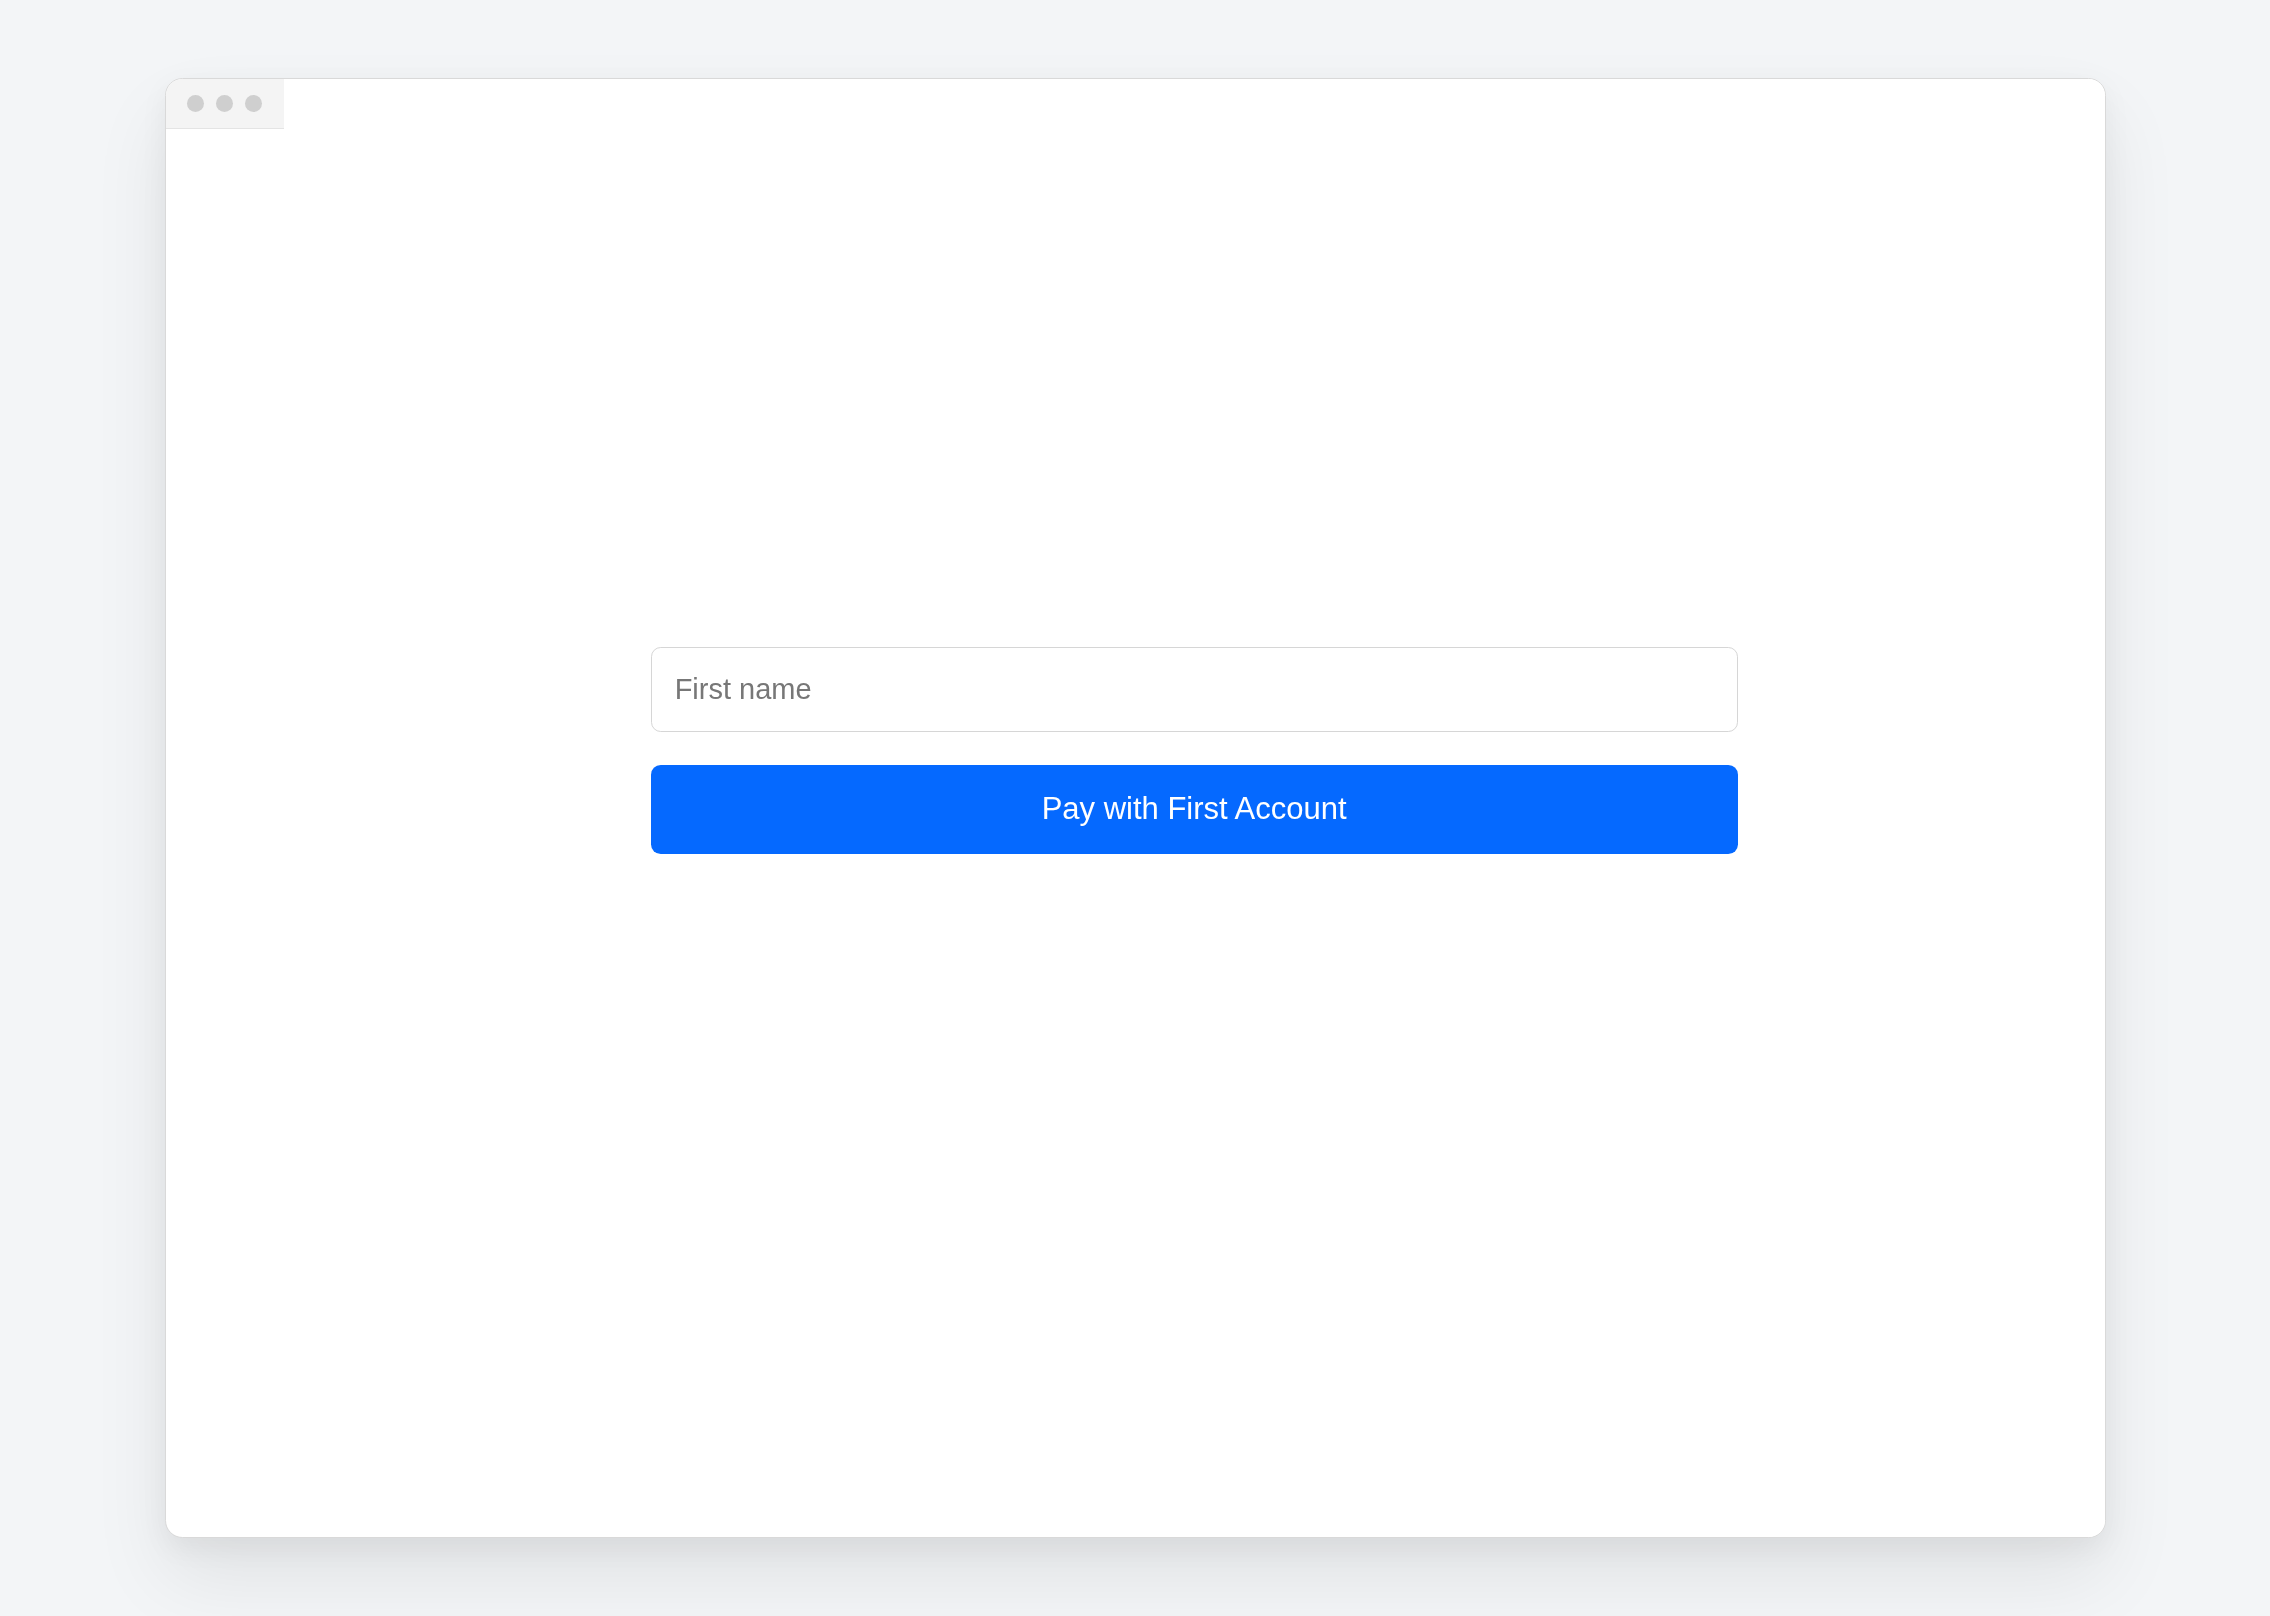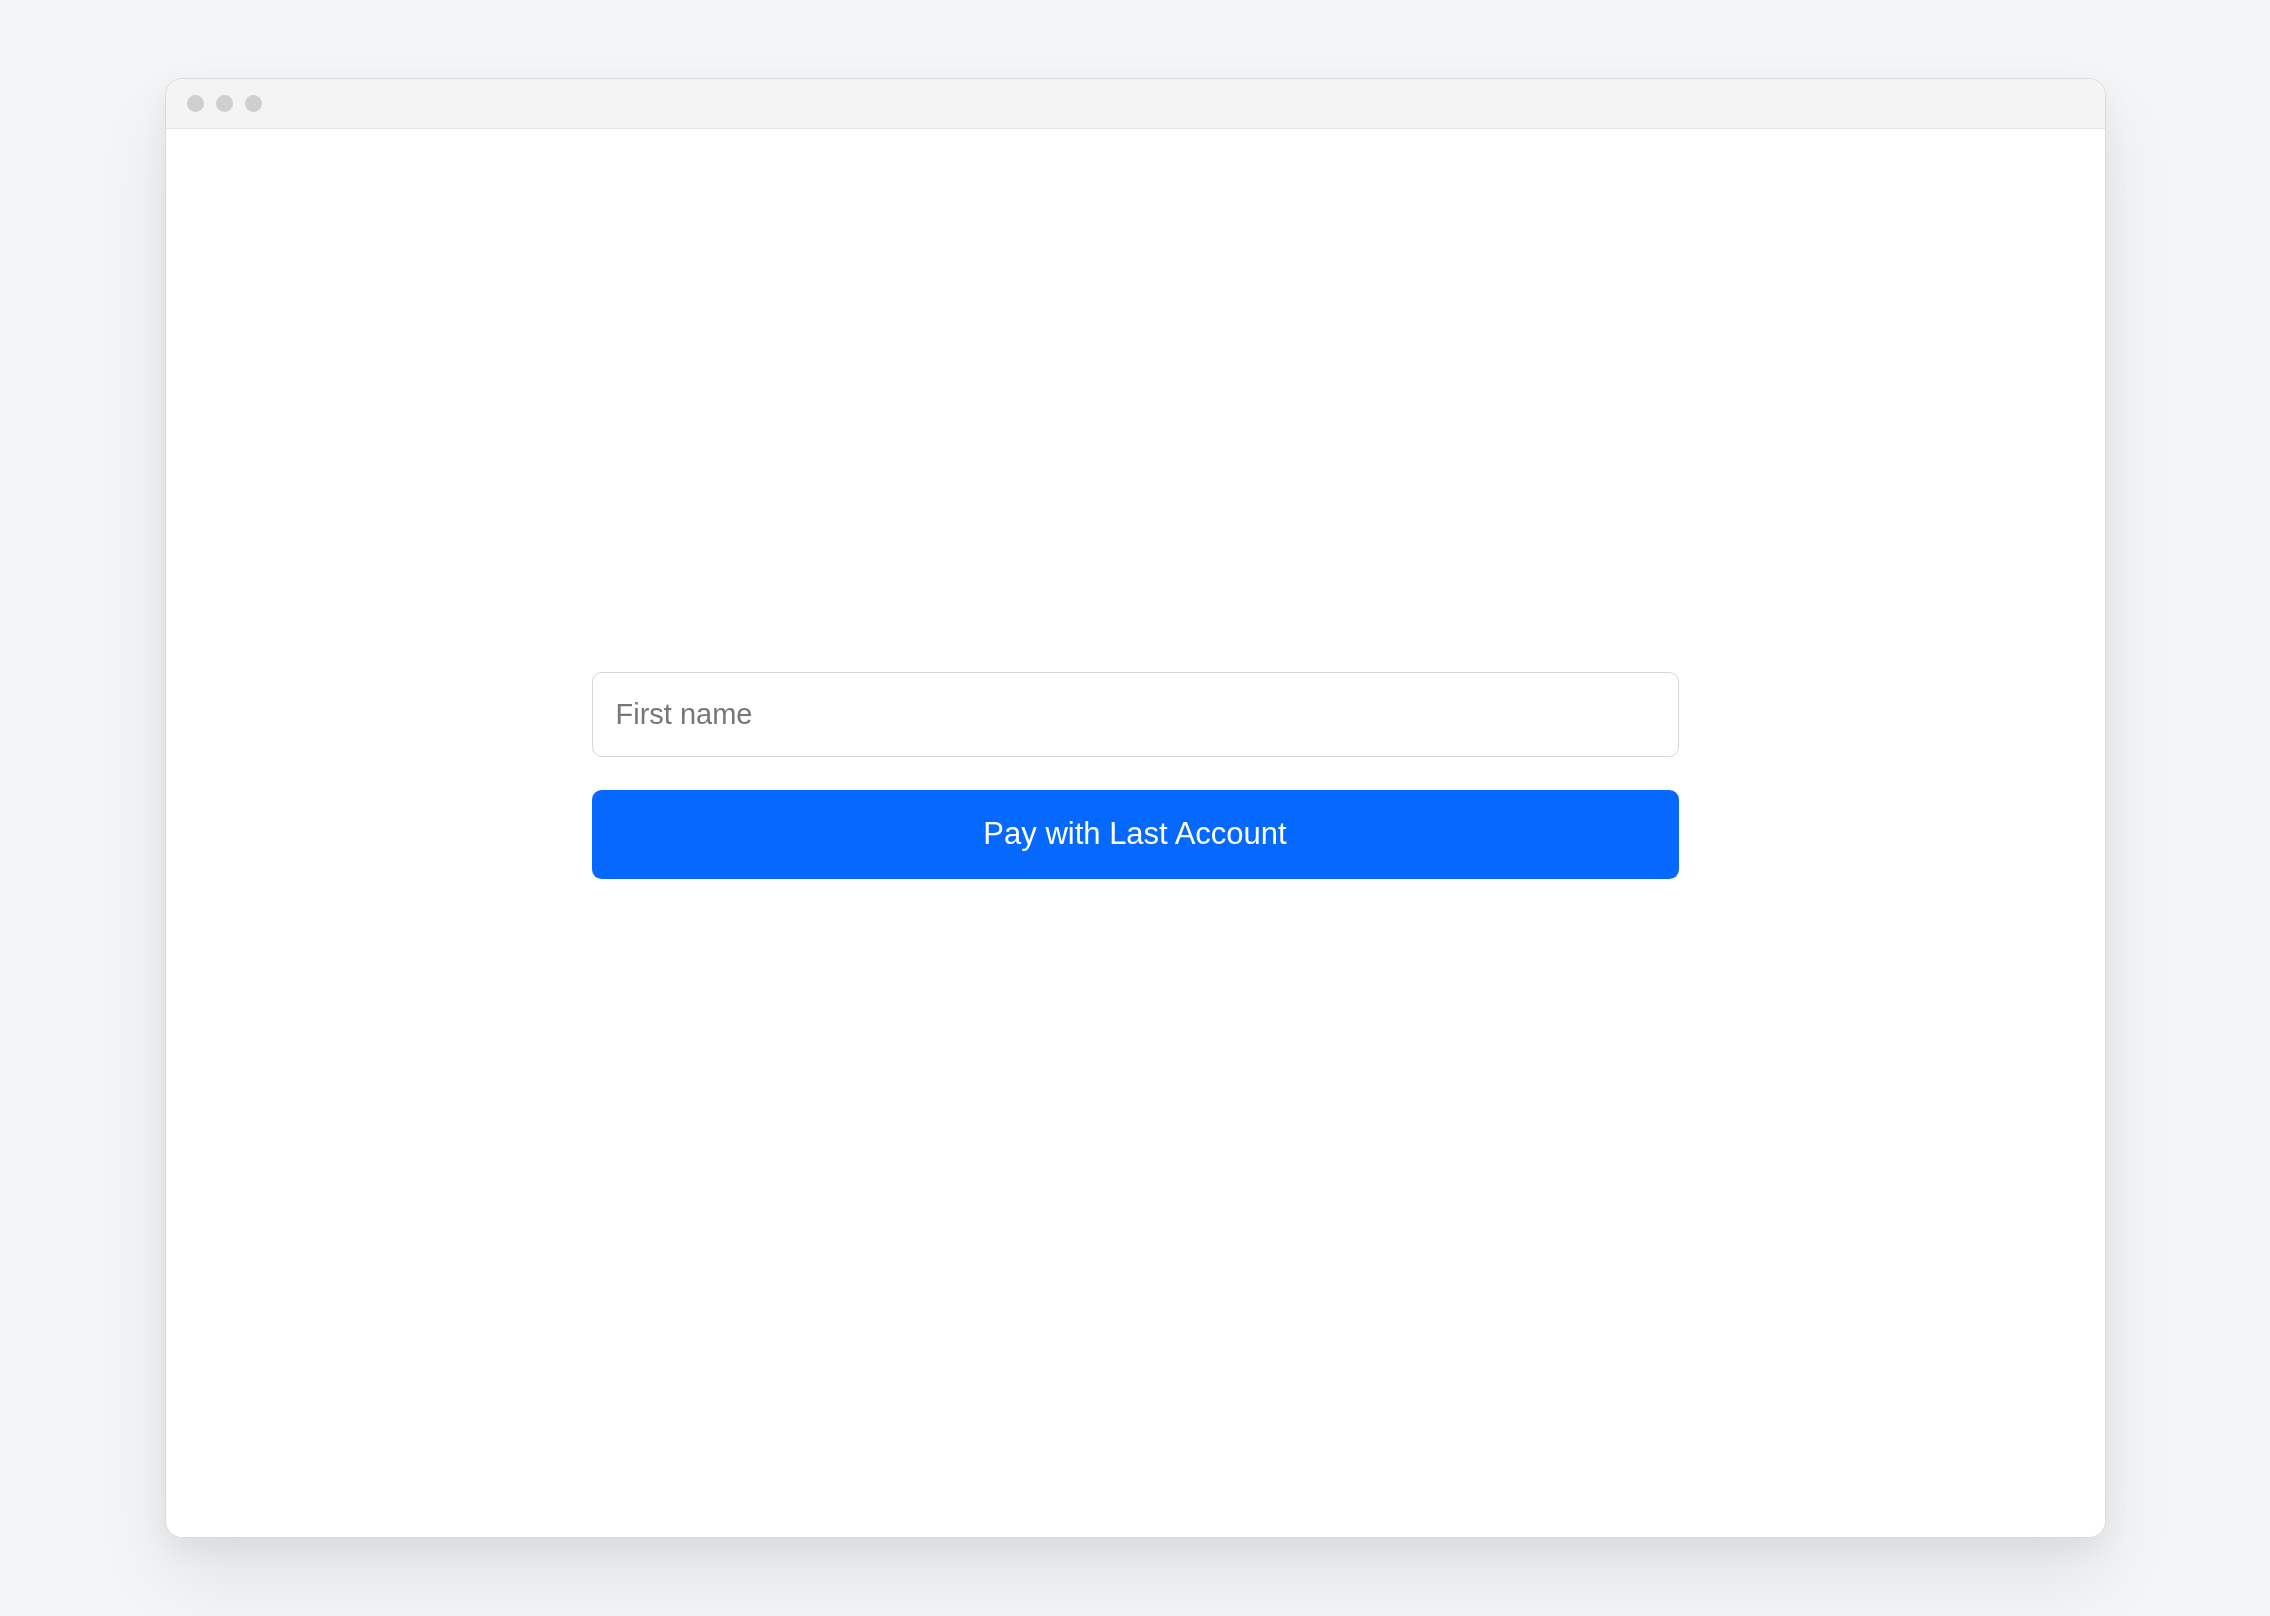--- a/index.html
+++ b/index.html
@@ -21,21 +21,20 @@
   }
   .browser-window {
     width: 100%;
     max-width: 1941px;
     height: 100%;
     background: #ffffff;
     border-radius: 17.5px;
     border: 1px solid #d9d9d9;
     box-shadow: 0 39px 78px rgba(0,0,0,0.08), 0 9.7px 29px rgba(0,0,0,0.05);
     display: flex;
-    flex-direction: column;
     overflow: hidden;
   }
   .browser-titlebar {
     height: 50px;
     background: #f4f4f4;
     border-bottom: 1px solid #e4e4e4;
     display: flex;
     align-items: center;
     padding: 0 21.3px;
     gap: 11.6px;
@@ -99,17 +98,17 @@
   <div class="browser-titlebar">
     <div class="titlebar-dot"></div>
     <div class="titlebar-dot"></div>
     <div class="titlebar-dot"></div>
   </div>
   <div class="browser-content">
     <div class="form-wrapper">
       <div class="name-row">
         <input type="text" class="text-input" placeholder="First name" style="">
       </div>
-      <button class="pay-button">Pay with Last Account</button>
+      <button class="pay-button">Pay with First Account</button>
     </div>
   </div>
 </div>
 
 
 </body></html>

